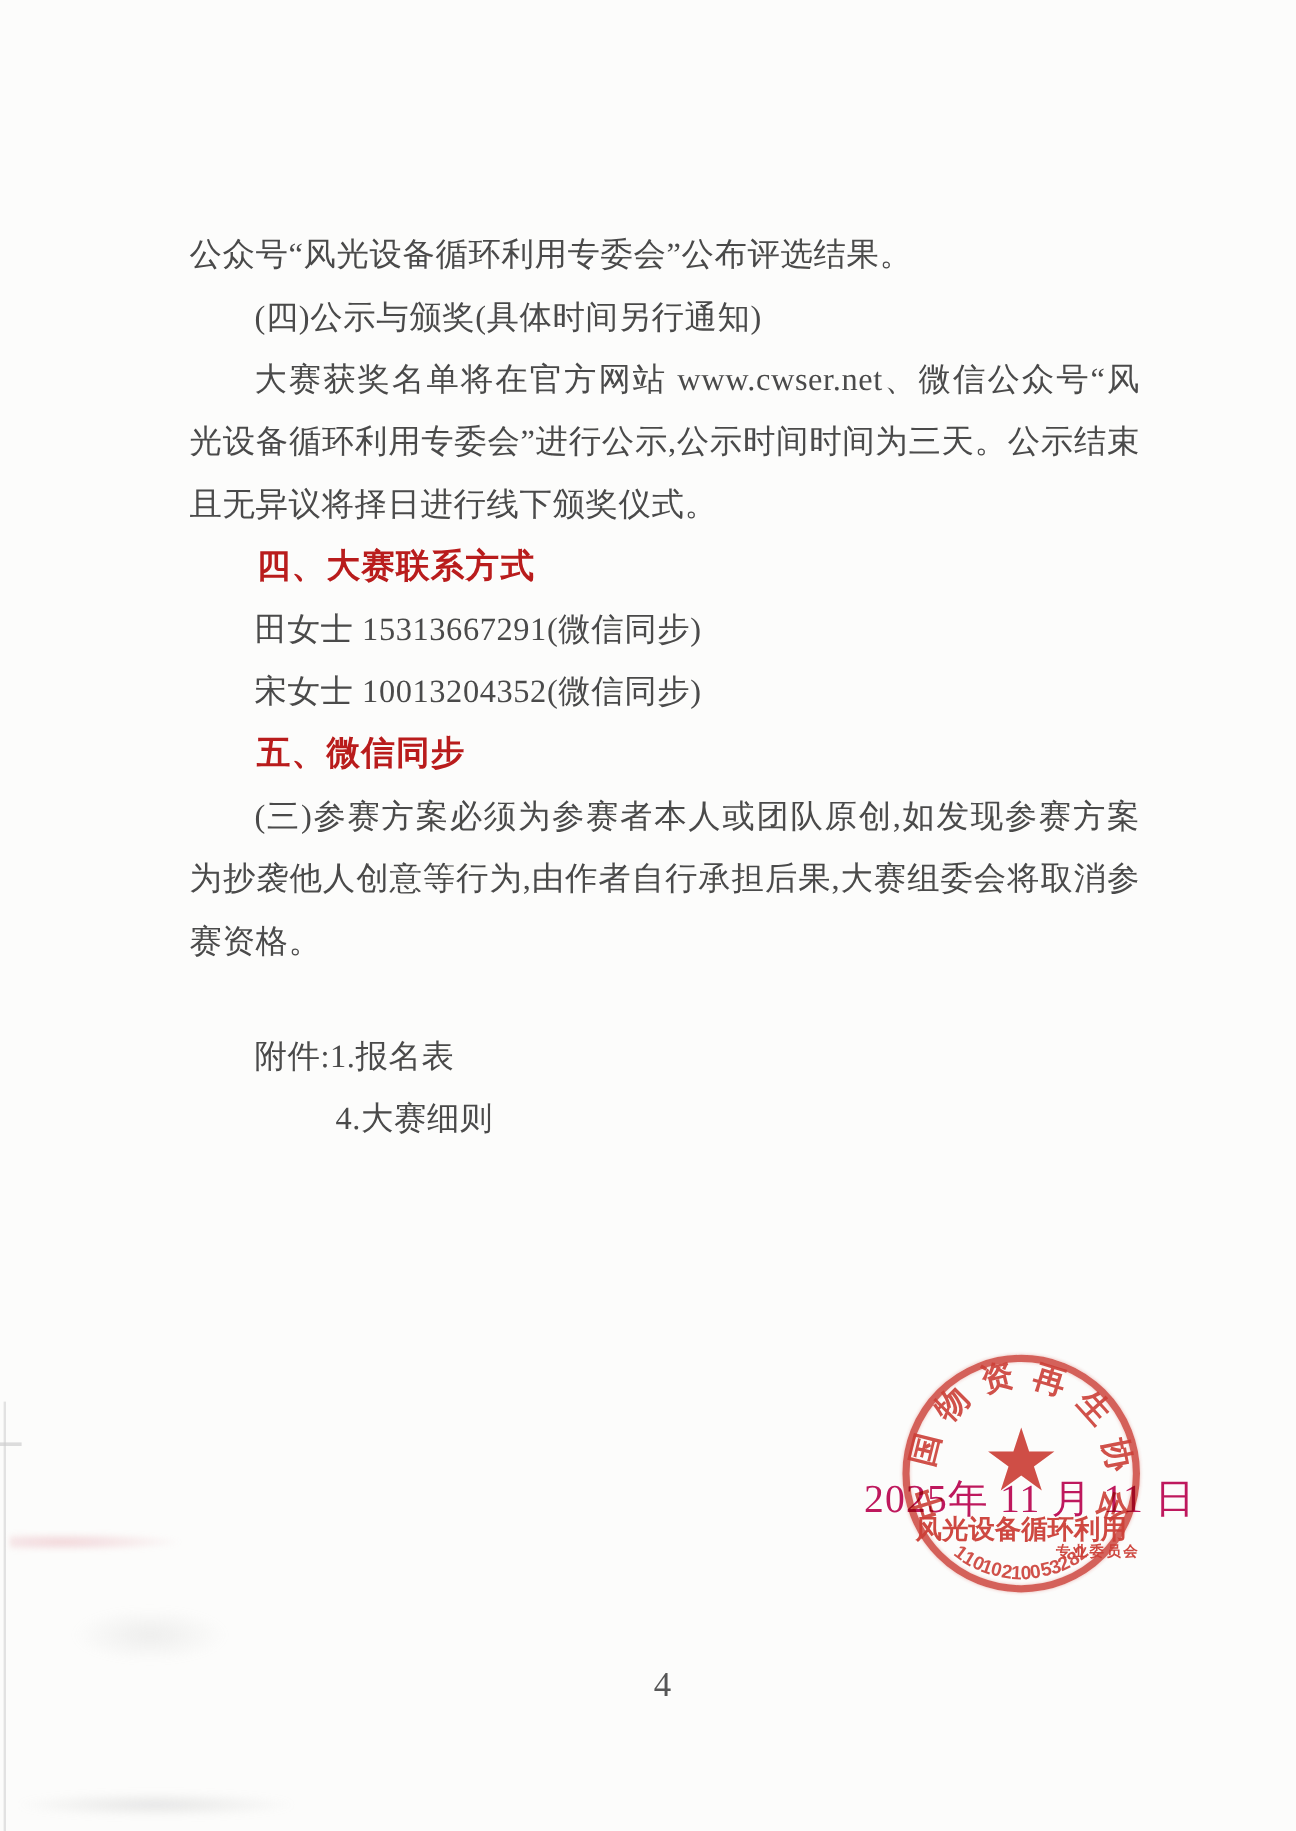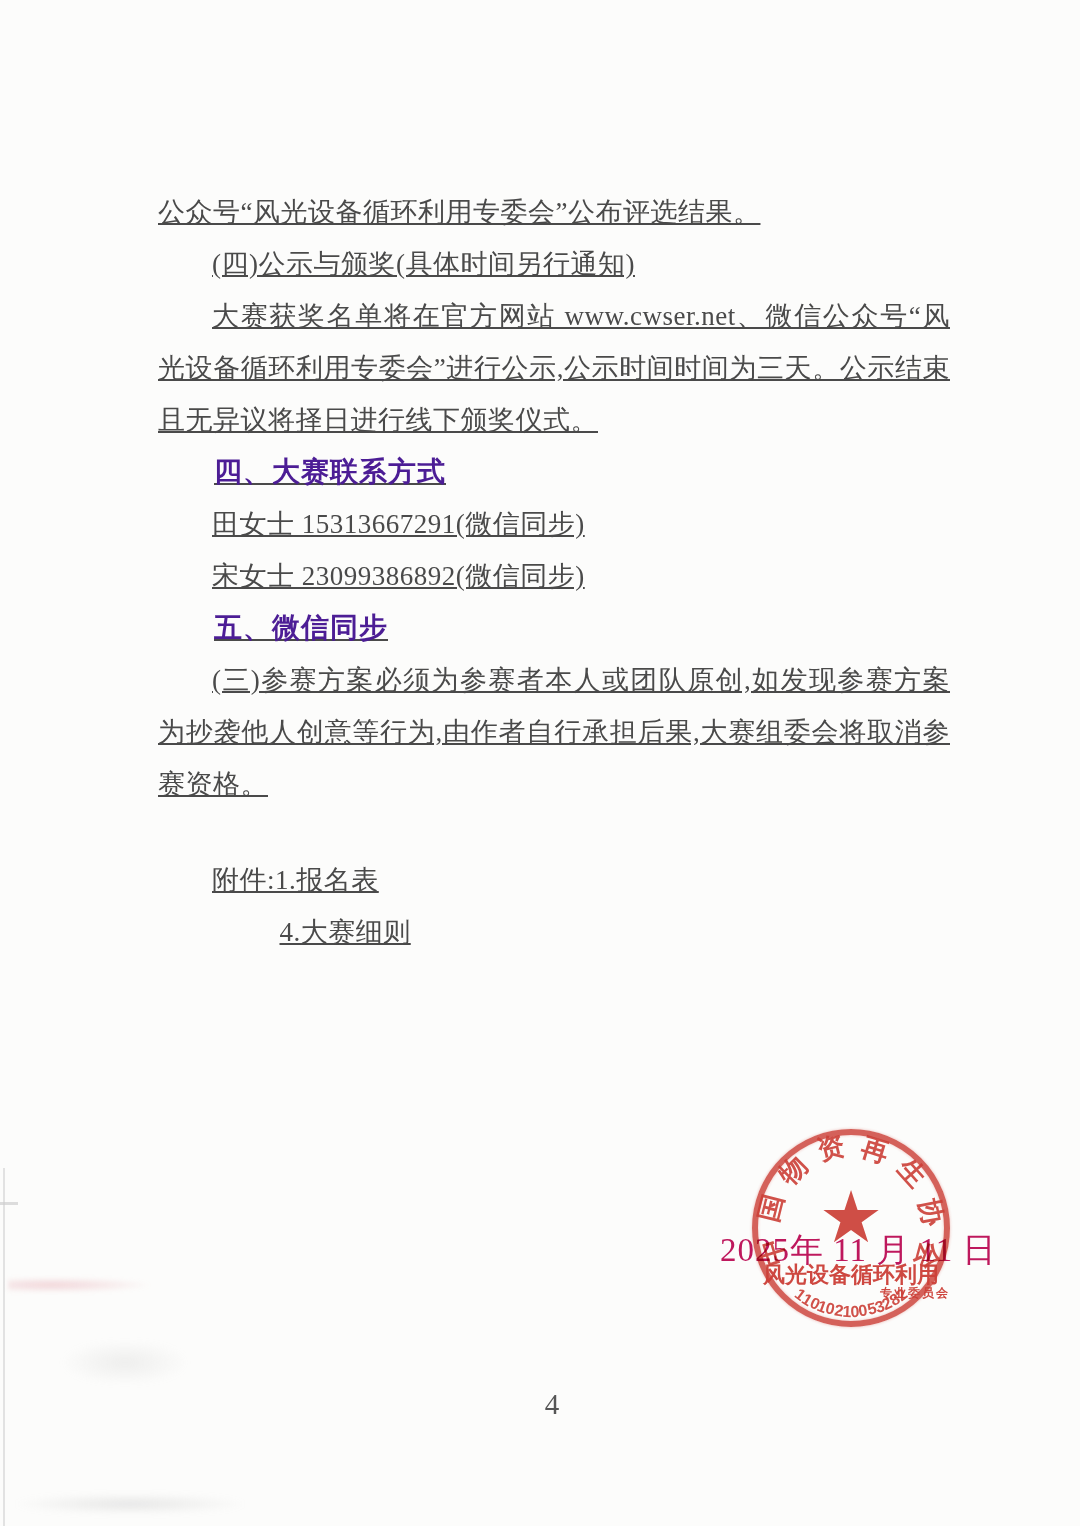--- a/index.html
+++ b/index.html
@@ -16,31 +16,30 @@
   .doc-flow {
     position: absolute;
     left: 158px;
     top: 186px;
     width: 792px;
     font-size: 27px;
     line-height: 52px;
     letter-spacing: 0.5px;
     color: #4a4a4a;
     text-align: justify;
-    text-decoration: underline;
   }
   .doc-flow p { margin: 0; }
   .doc-flow p.cont { text-indent: 0; }
   .doc-flow p.para { text-indent: 2em; }
   .doc-flow p.head {
     text-indent: 2em;
     font-family: "Liberation Sans", "DejaVu Sans", sans-serif;
     font-weight: 700;
     font-size: 28px;
-    color: #4c1d95;
+    color: #b91c1c;
     letter-spacing: 1px;
   }
   .doc-flow p.attach-first { text-indent: 2em; margin-top: 44px; }
   .doc-flow p.attach-second { text-indent: 4.5em; }
   
   .date-line {
     position: absolute;
     left: 720px;
     top: 1230px;
     font-size: 33px;
@@ -158,21 +157,21 @@
 <body>
 
 <div class="page">
 
   <div class="doc-flow" id="doc-flow">
       <p class="cont">公众号“风光设备循环利用专委会”公布评选结果。</p>
       <p class="para">(四)公示与颁奖(具体时间另行通知)</p>
       <p class="para">大赛获奖名单将在官方网站 www.cwser.net、微信公众号“风光设备循环利用专委会”进行公示,公示时间时间为三天。公示结束且无异议将择日进行线下颁奖仪式。</p>
       <p class="head">四、大赛联系方式</p>
       <p class="para">田女士 15313667291(微信同步)</p>
-      <p class="para">宋女士 23099386892(微信同步)</p>
+      <p class="para">宋女士 10013204352(微信同步)</p>
       <p class="head">五、微信同步</p>
       <p class="para">(三)参赛方案必须为参赛者本人或团队原创,如发现参赛方案为抄袭他人创意等行为,由作者自行承担后果,大赛组委会将取消参赛资格。</p>
       <p class="attach-first">附件:1.报名表</p>
       <p class="attach-second">4.大赛细则</p>
     </div>
 
   <div class="date-line">2025年 11 月 11 日</div>
 
   <div class="seal" id="seal" style="color: rgb(207, 64, 56);">
     <div class="seal-ring"></div>

